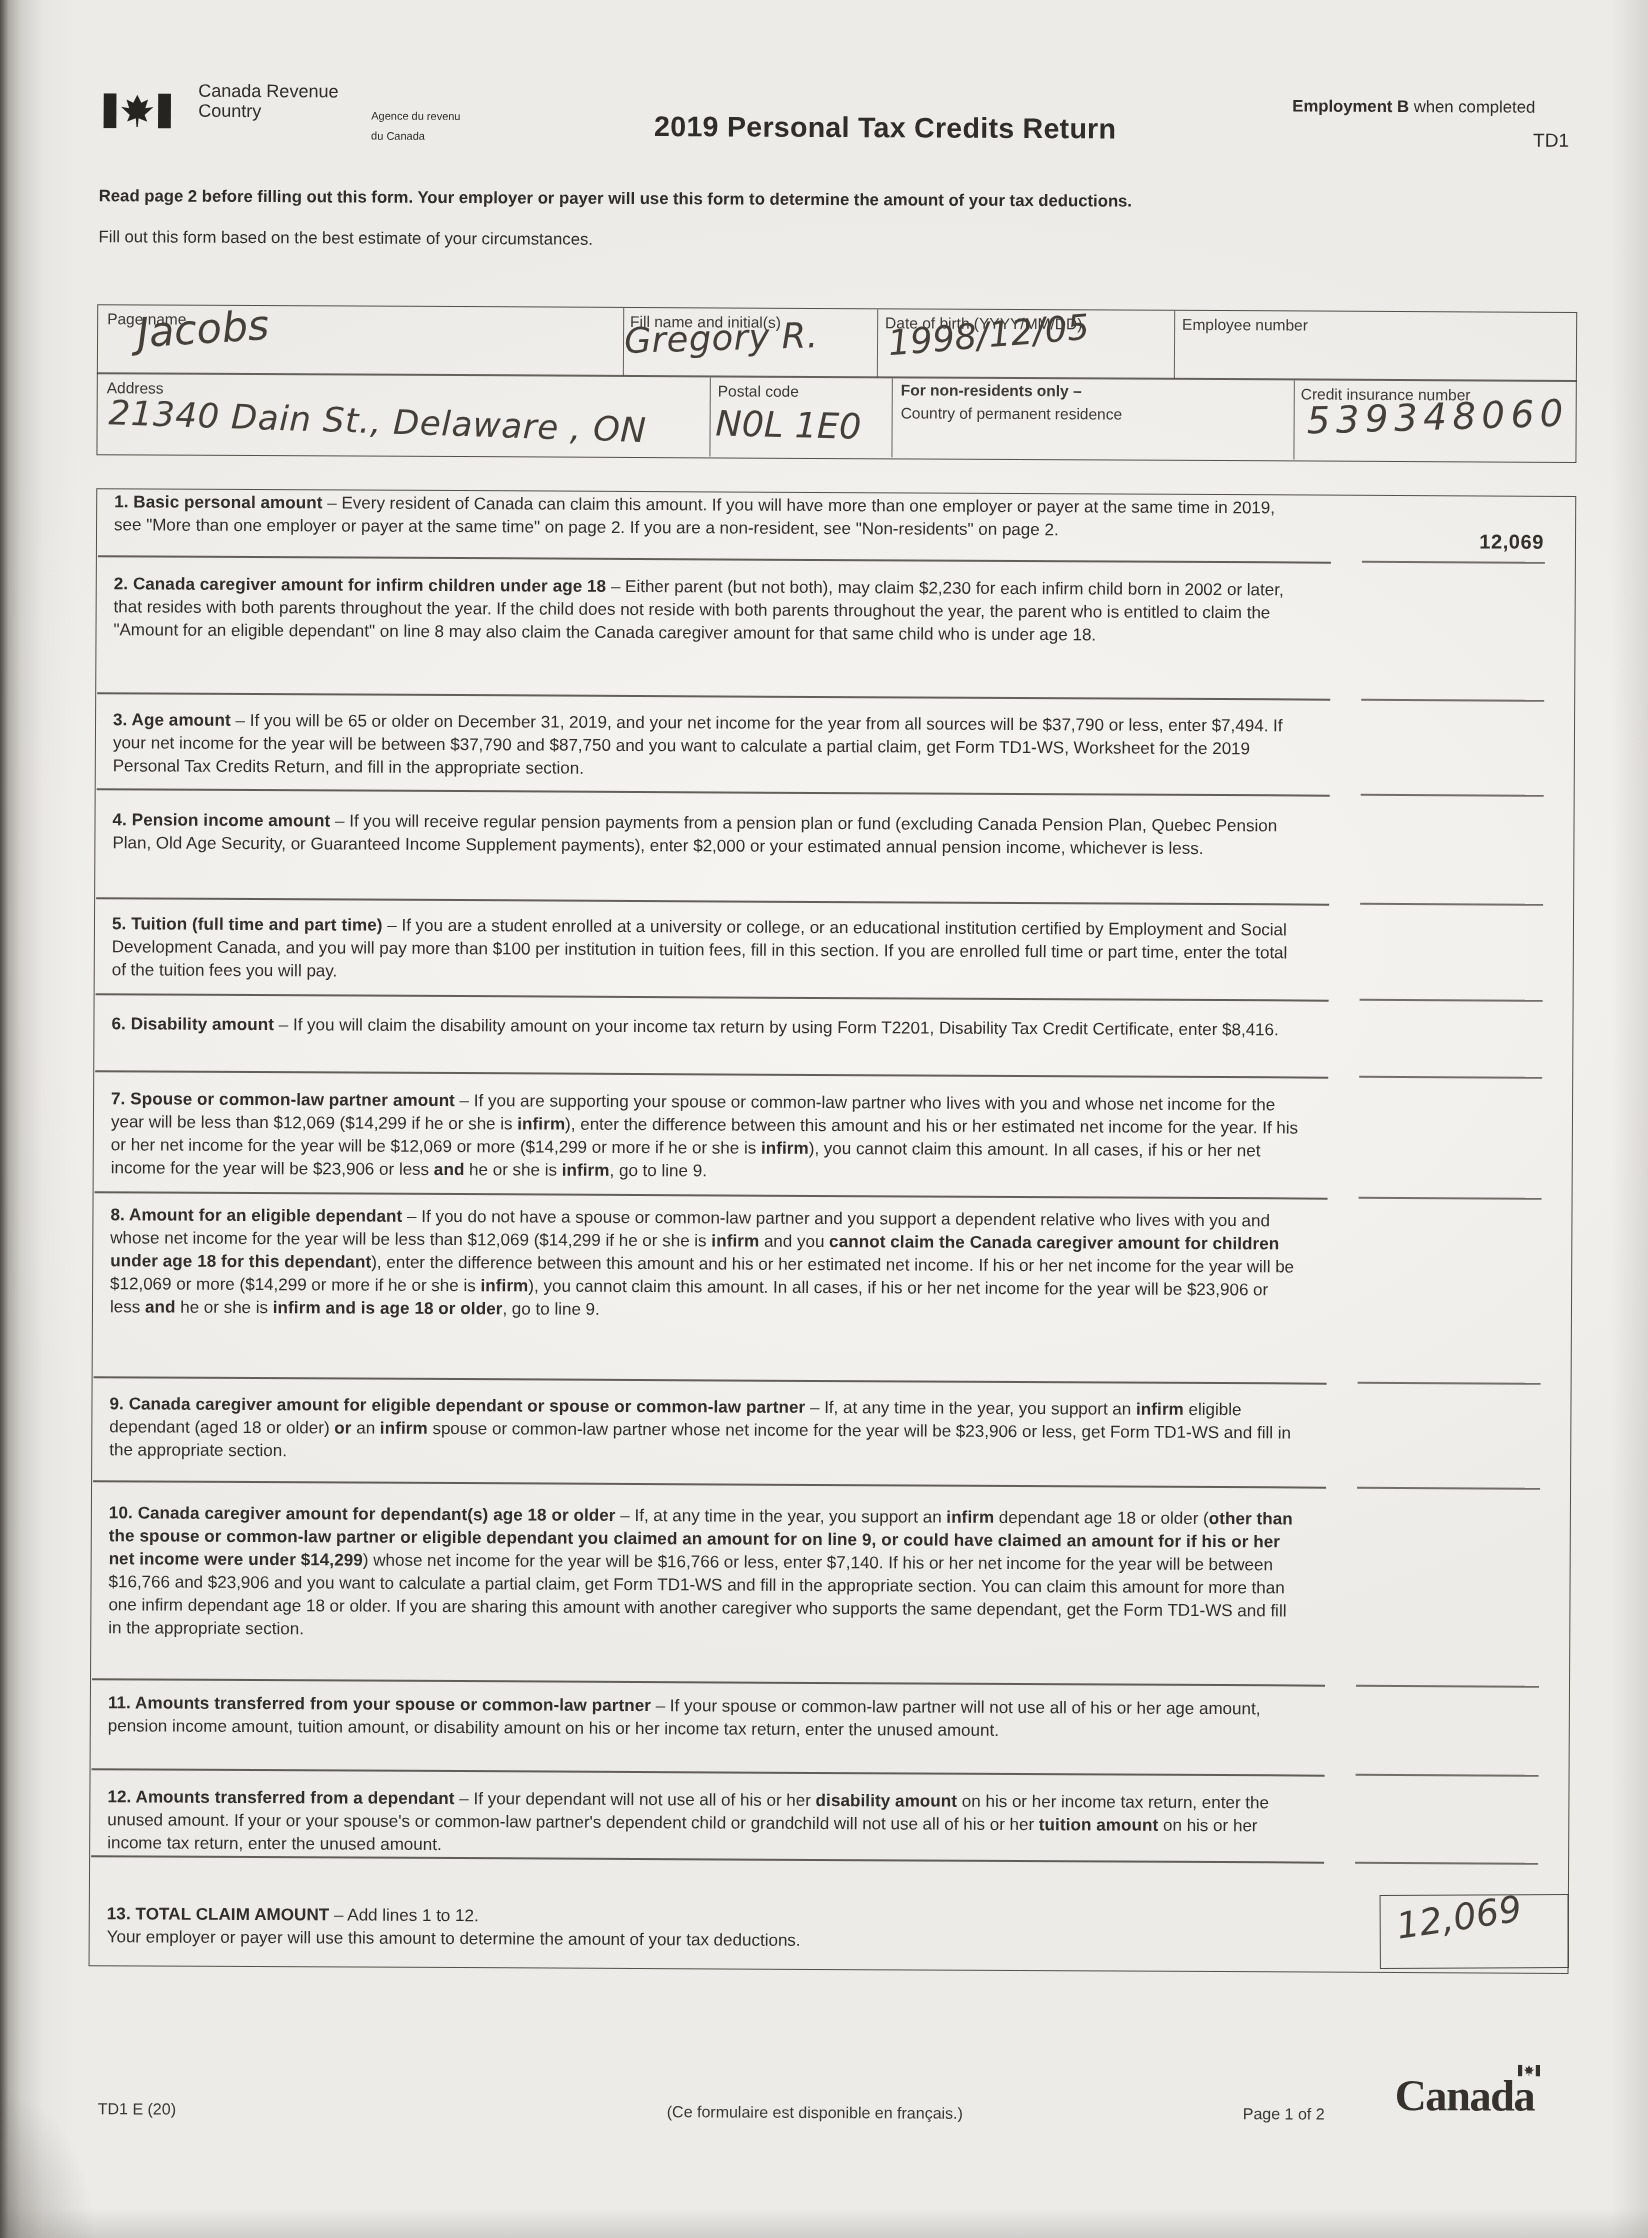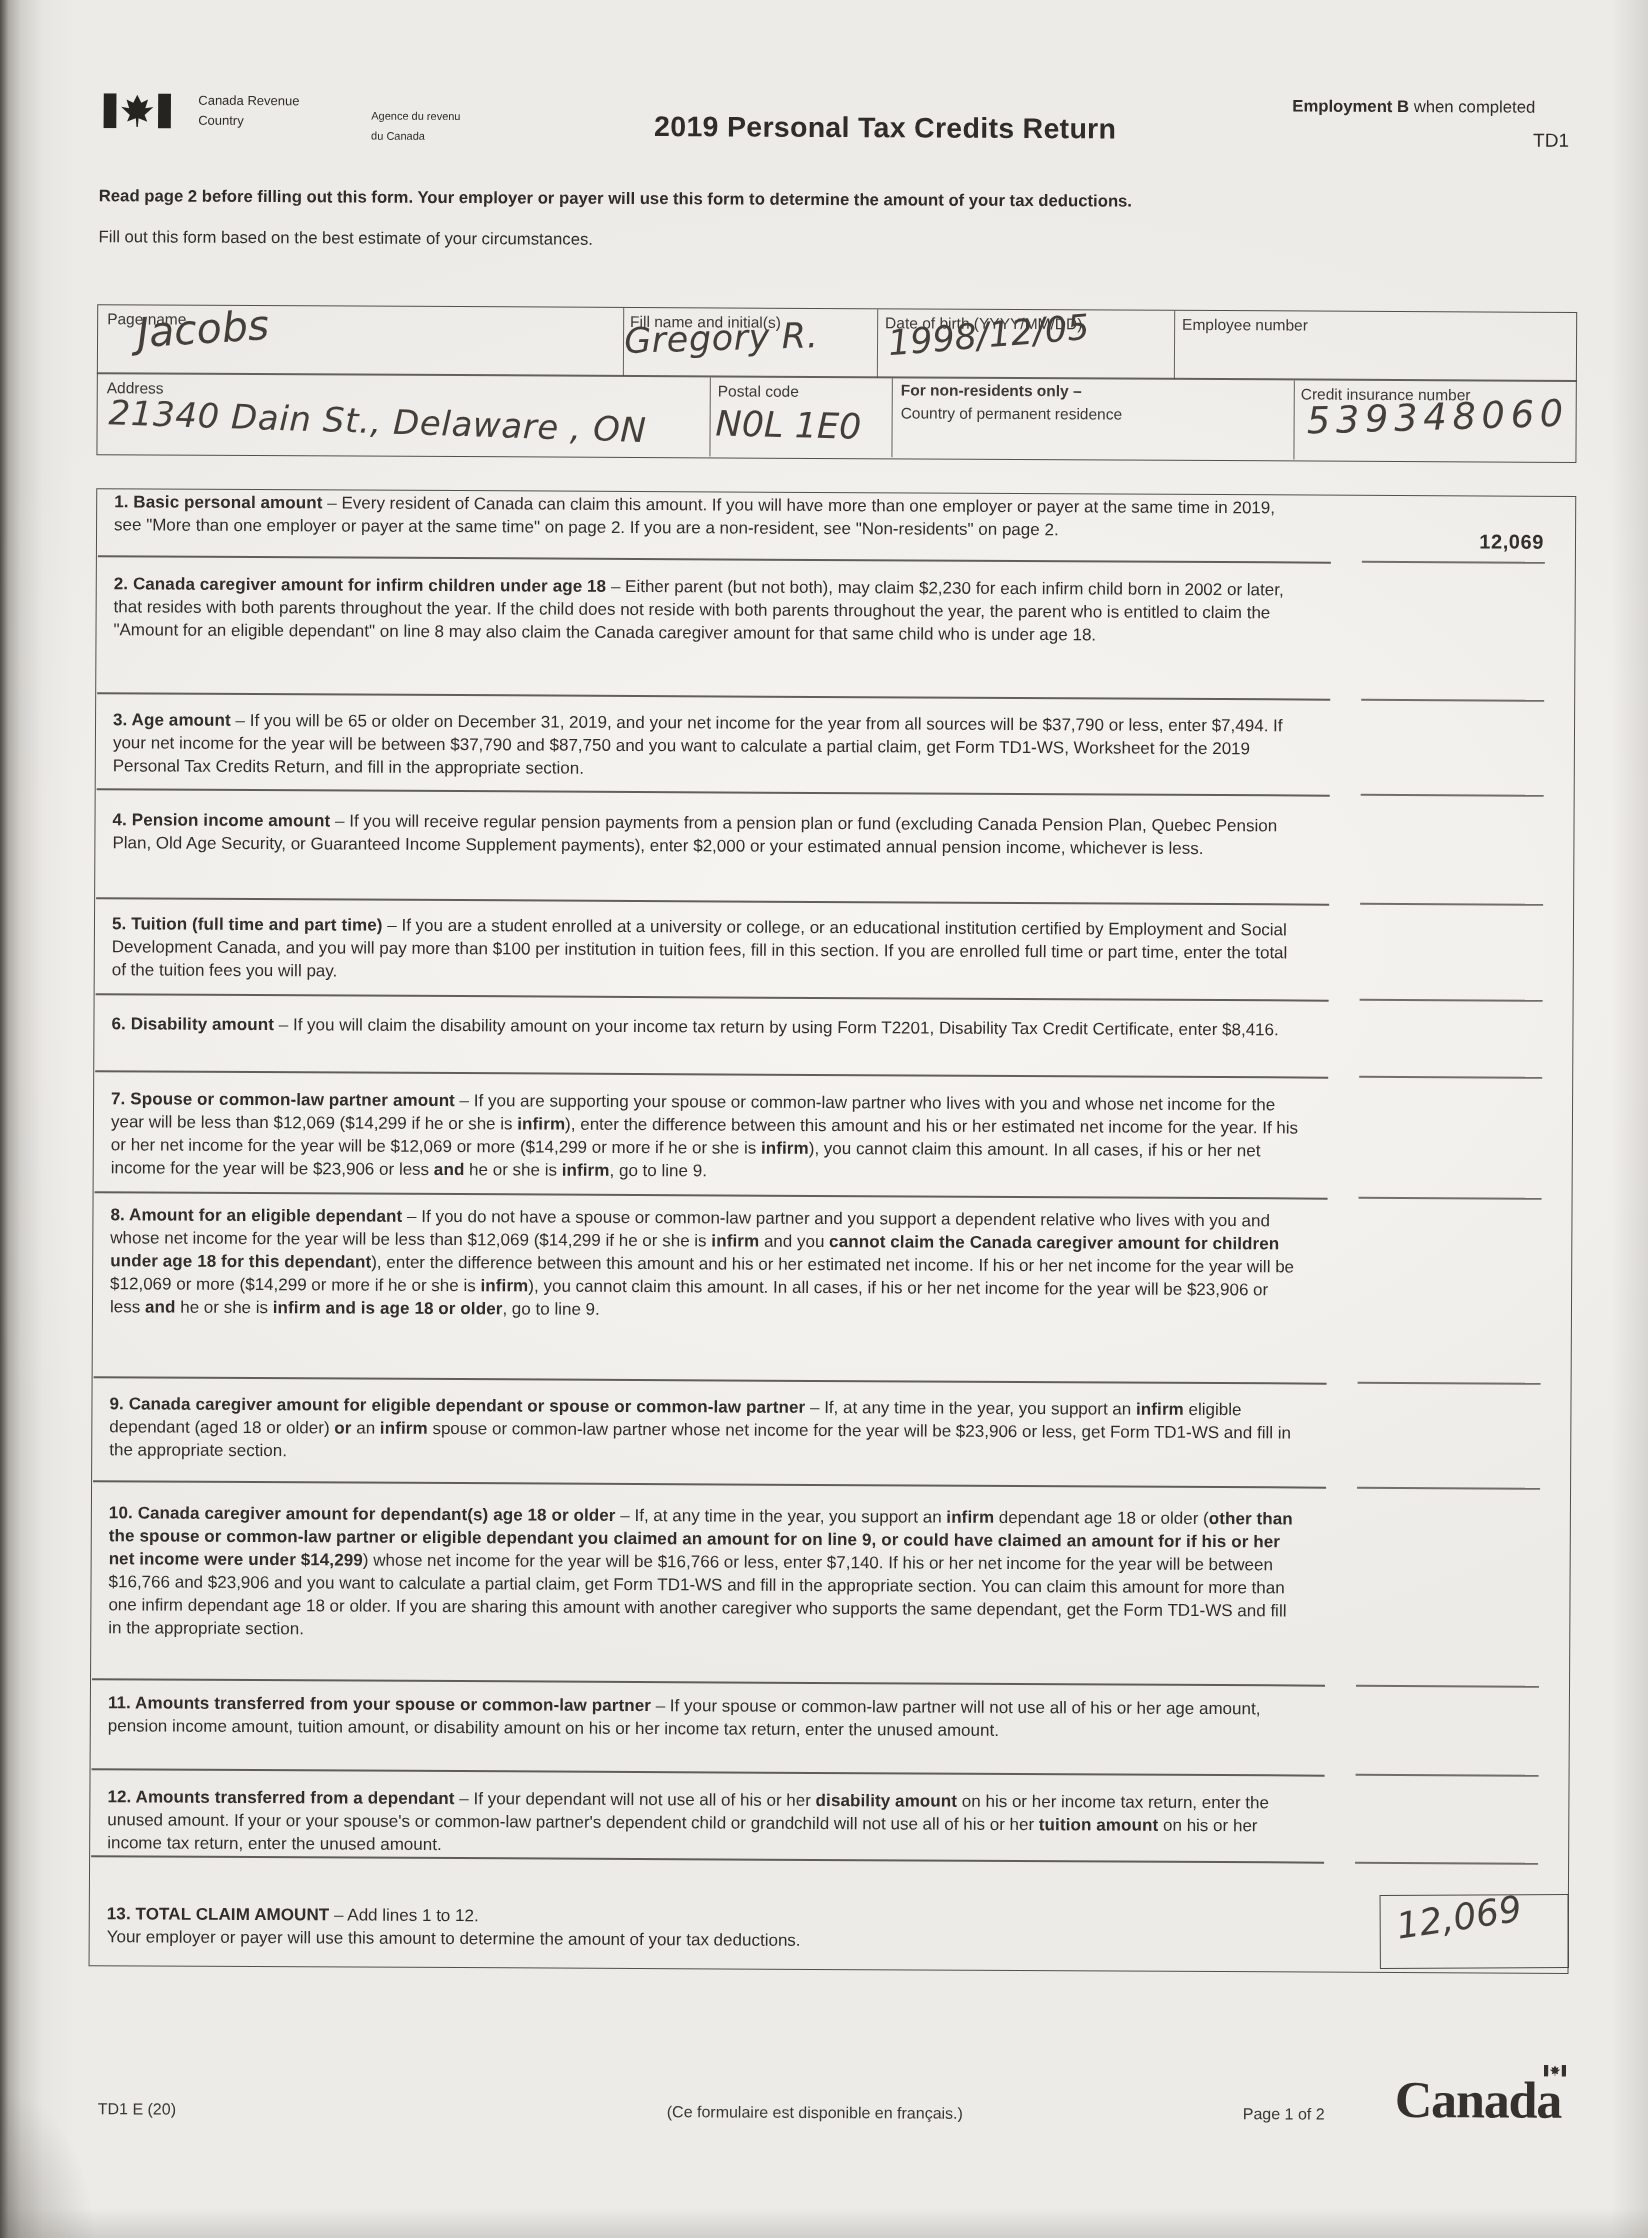--- a/index.html
+++ b/index.html
@@ -30,40 +30,40 @@
   .sec{position:absolute;left:111px;width:1188px;font-size:17px;line-height:23px;color:#302d2a}
   .sec b{letter-spacing:0.1px}
   .sep{position:absolute;left:95px;width:1233px;height:1.9px;background:rgba(72,68,64,.85)}
   .amtline{position:absolute;left:1359px;width:183px;height:1.9px;background:rgba(82,78,74,.8)}
   .preamt{position:absolute;left:1417px;top:527px;width:124px;text-align:right;
     font-size:20px;font-weight:bold;color:#33302c;letter-spacing:0.6px}
   .totalbox{position:absolute;left:1384px;top:1891px;width:187px;height:72px;
     border:1.9px solid rgba(60,56,52,.9);transform:rotate(-.6deg)}
   .footer{font-size:16px;color:#3a3733}
   .wordmark{position:absolute;left:1400px;top:2067px;font-family:"Liberation Serif",serif;
-    font-weight:bold;font-size:52px;color:#35322e;letter-spacing:-1.2px}
+    font-weight:bold;font-size:44px;color:#35322e;letter-spacing:-1.2px}
   .wordmark .wflag{position:absolute;right:-5px;top:-6.2px}
   svg{display:block}
 </style>
 </head>
 <body>
 
 <div class="paper">
   <div class="corner-shadow"></div>
 
   <div class="content">
 
     <div class="abs" style="left:98px;top:97px">
       <svg width="68" height="35" viewBox="0 0 100 52" fill="#262421">
         <rect x="0" y="0" width="19" height="52"></rect>
         <rect x="81" y="0" width="19" height="52"></rect>
         <path d="M50 2 L56 14 L66 9 L62 22 L74 20 L61 32 L65 42 L52 37 L51 50 L49 50 L48 37 L35 42 L39 32 L26 20 L38 22 L34 9 L44 14 Z"></path>
       </svg>
     </div>
-    <div class="abs" style="left:193px;top:94px;font-size:13px;line-height:20px">
+    <div class="abs" style="left:193px;top:84px;font-size:18px;line-height:20px">
       <div>Canada Revenue</div>
       <div>Country</div>
     </div>
     <div class="abs" style="left:366px;top:108px;font-size:11px;line-height:20px">
       <div>Agence du revenu</div>
       <div>du Canada</div>
     </div>
     <div class="abs b" style="left:649px;top:111px;font-size:28.5px;letter-spacing:0.3px">2019 Personal Tax Credits Return</div>
     <div class="abs" style="left:1287px;top:94px;font-size:16.7px">
       <span class="b">Employment B</span>

